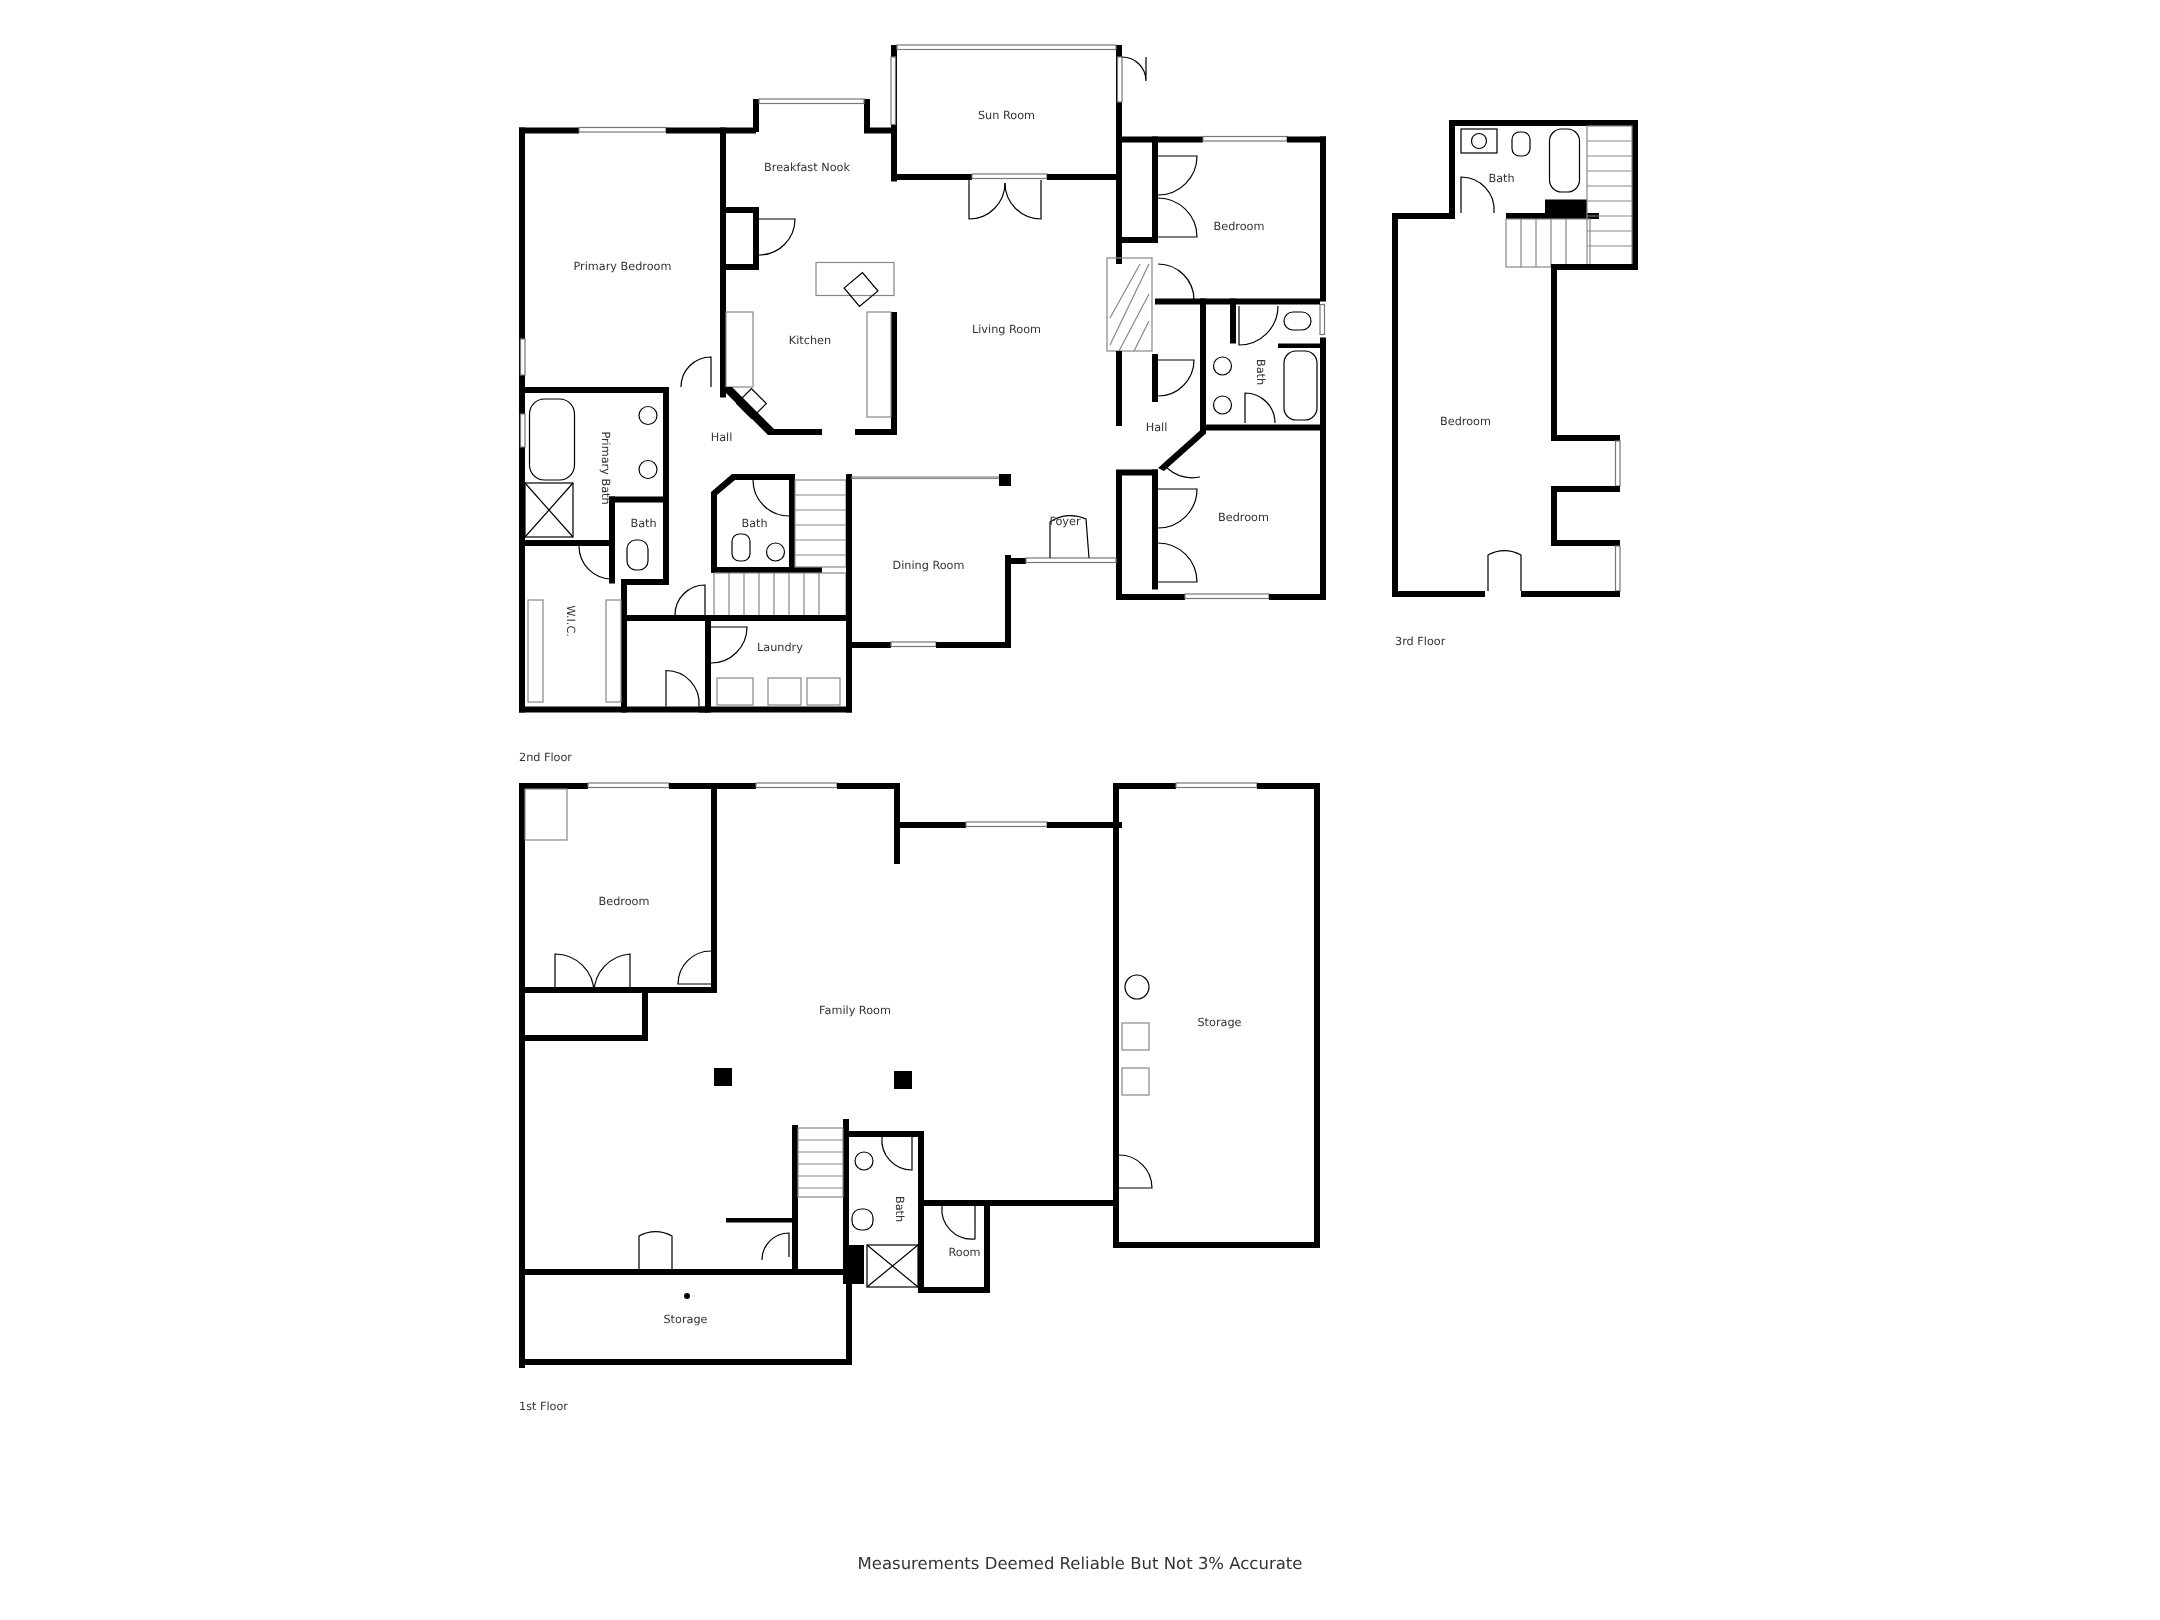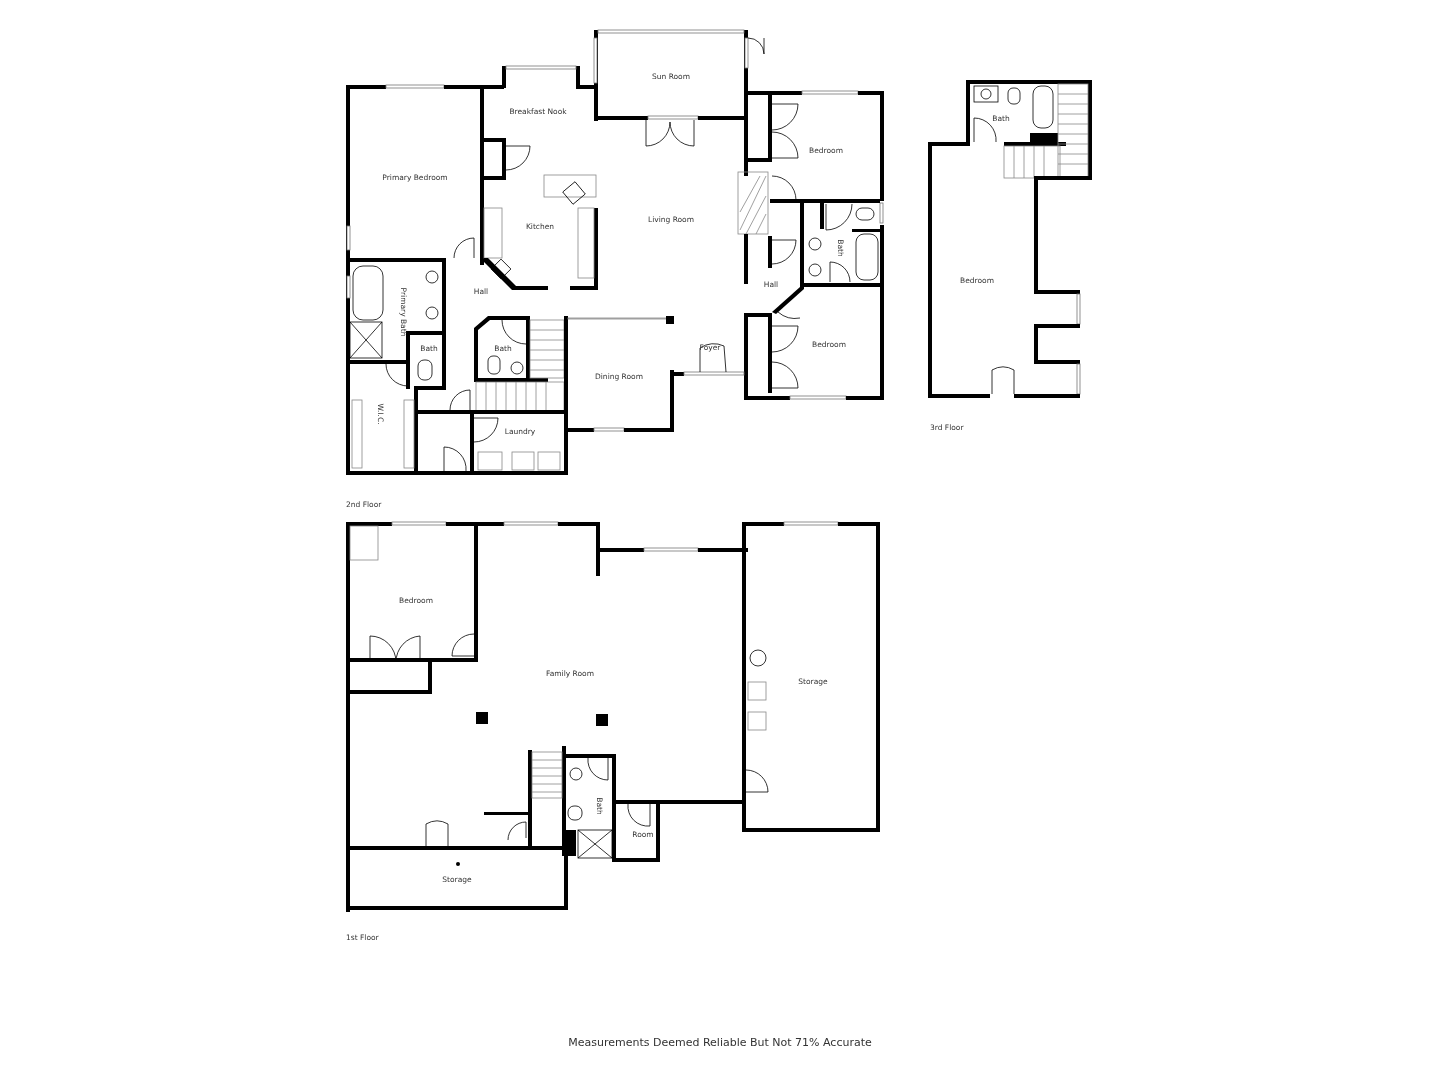--- a/index.html
+++ b/index.html
@@ -277,13 +277,13 @@
     <text class="lbl" x="416" y="603">Bedroom</text>
     <text class="lbl" x="570" y="676">Family Room</text>
     <text class="lbl" x="813" y="684">Storage</text>
     <text class="lbl" x="597" y="806" transform="rotate(90 597 806)">Bath</text>
     <text class="lbl" x="643" y="837">Room</text>
     <text class="lbl" x="457" y="882">Storage</text>
     <text class="flbl" x="346" y="940">1st Floor</text>
   </g>
 </svg>
 
-<div class="footer">Measurements Deemed Reliable But Not 71% Accurate</div>
+<div class="footer">Measurements Deemed Reliable But Not 3% Accurate</div>
 
 </body></html>

